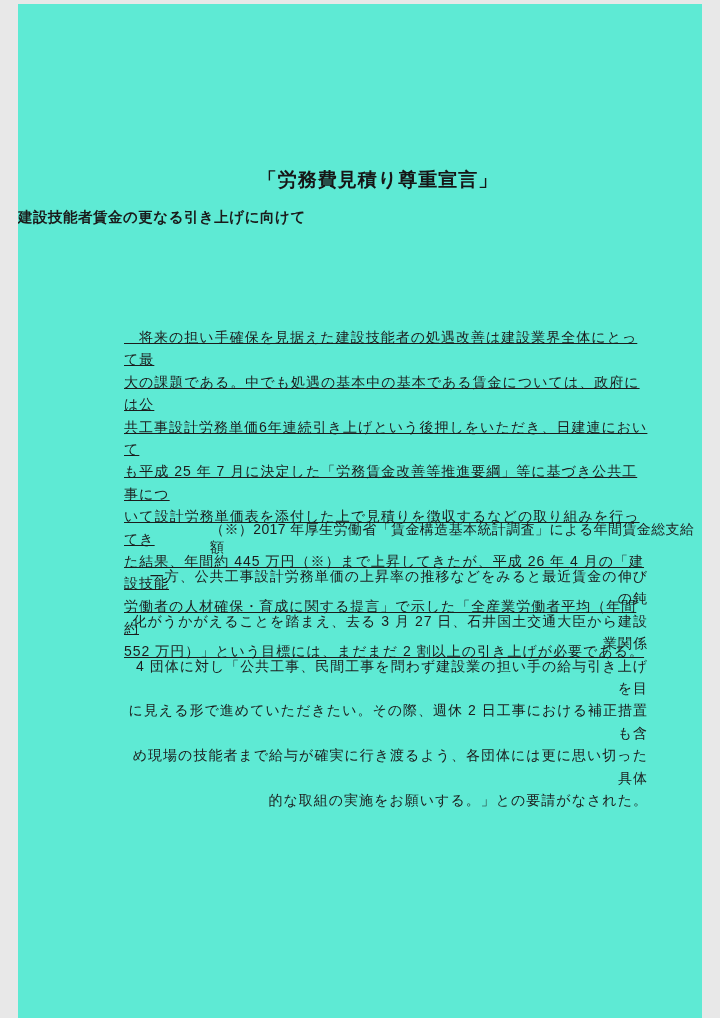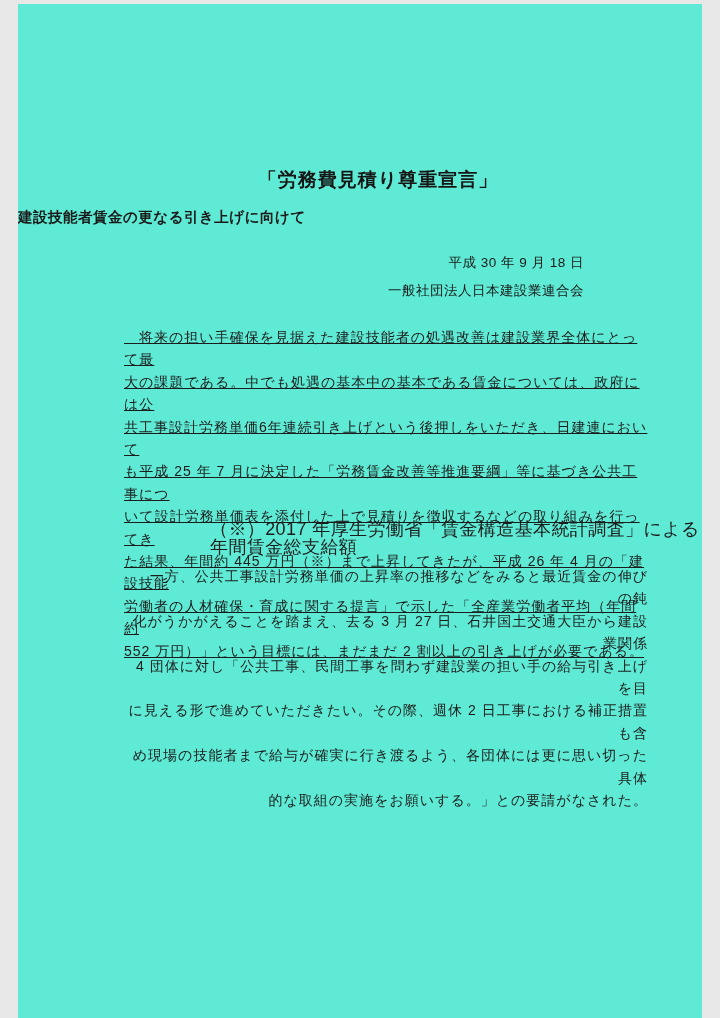--- a/index.html
+++ b/index.html
@@ -64,40 +64,36 @@
     color: #1c1c1c;
     font-weight: 500;
   }
   .par-1 { top: 322px; text-decoration: underline; }
   .par-2 { top: 561px; text-align: right; }
   .par-3 { top: 725px; }
   .footnote {
     position: absolute;
     top: 516px;
     left: 192px;
-    font-size: 18px;
+    font-size: 14px;
     letter-spacing: 0.4px;
     line-height: 18px;
     color: #1c1c1c;
     font-weight: 500;
   }
 </style>
 </head>
 <body>
 
 <div class="page">
 
   <div class="doc-title">「労務費見積り尊重宣言」</div>
 
   <div class="doc-subtitle">建設技能者賃金の更なる引き上げに向けて</div>
 
-  <div class="meta-block">
-    <div>平成 30 年 9 月 18 日</div>
-    <div>一般社団法人日本建設業連合会</div>
-  </div>
 
   <div class="body-par par-1">　将来の担い手確保を見据えた建設技能者の処遇改善は建設業界全体にとって最
 大の課題である。中でも処遇の基本中の基本である賃金については、政府には公
 共工事設計労務単価6年連続引き上げという後押しをいただき、日建連において
 も平成 25 年 7 月に決定した「労務賃金改善等推進要綱」等に基づき公共工事につ
 いて設計労務単価表を添付した上で見積りを徴収するなどの取り組みを行ってき
 た結果、年間約 445 万円（※）まで上昇してきたが、平成 26 年 4 月の「建設技能
 労働者の人材確保・育成に関する提言」で示した「全産業労働者平均（年間約
 552 万円）」という目標には、まだまだ 2 割以上の引き上げが必要である。</div>
 

